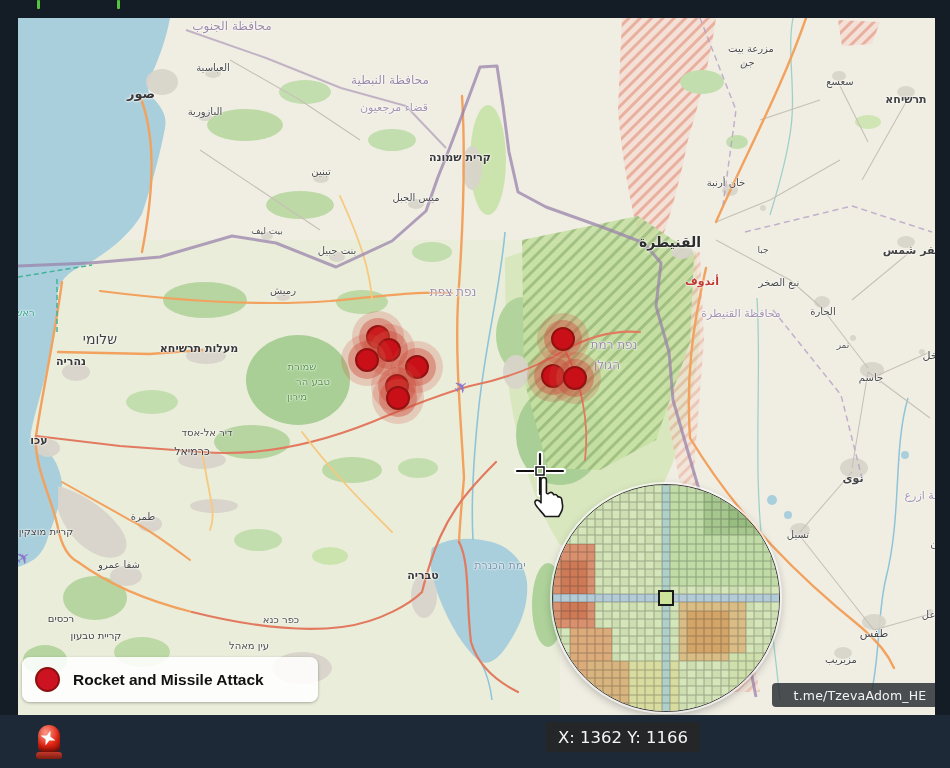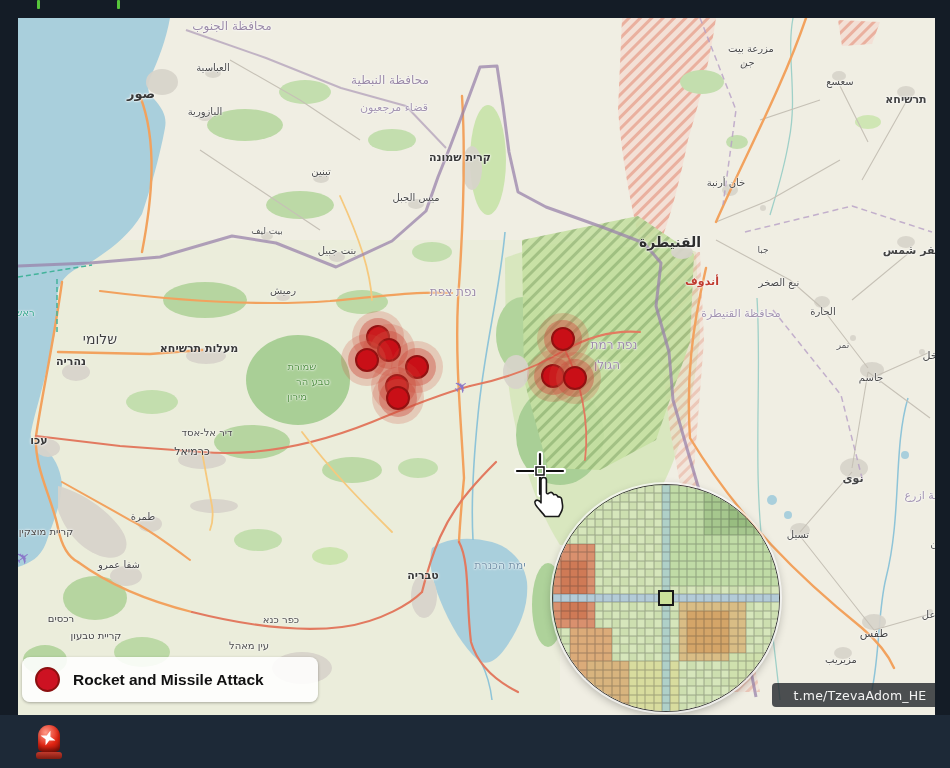--- a/index.html
+++ b/index.html
@@ -1022,14 +1022,15 @@
         <div class="attack-marker" style="left: 575px; top: 378px;"></div>
       </div>
   </div>
 
   <div class="bottom-bar">
     <div class="siren">
       <div class="siren-dome"></div>
       <div class="siren-star"></div>
       <div class="siren-base"></div>
     </div>
+    <div class="coords">X: 1362 Y: 1166</div>
   </div>
 </div>
 
 </body></html>

